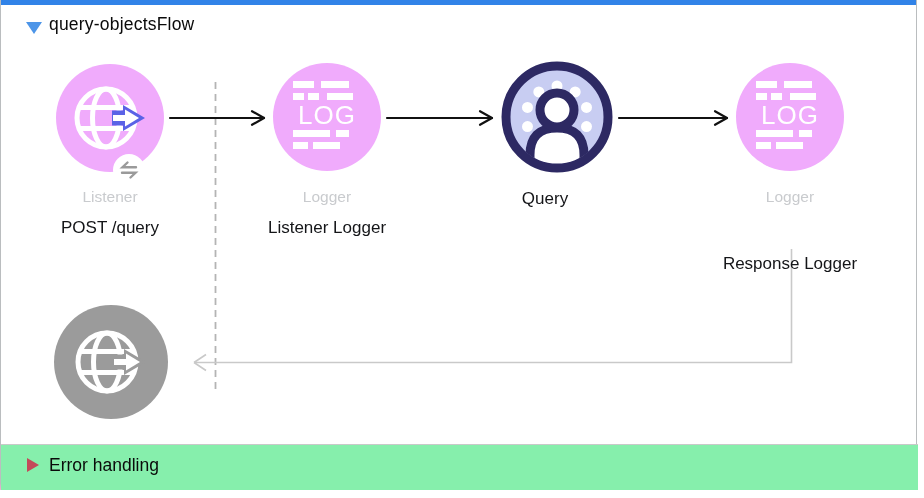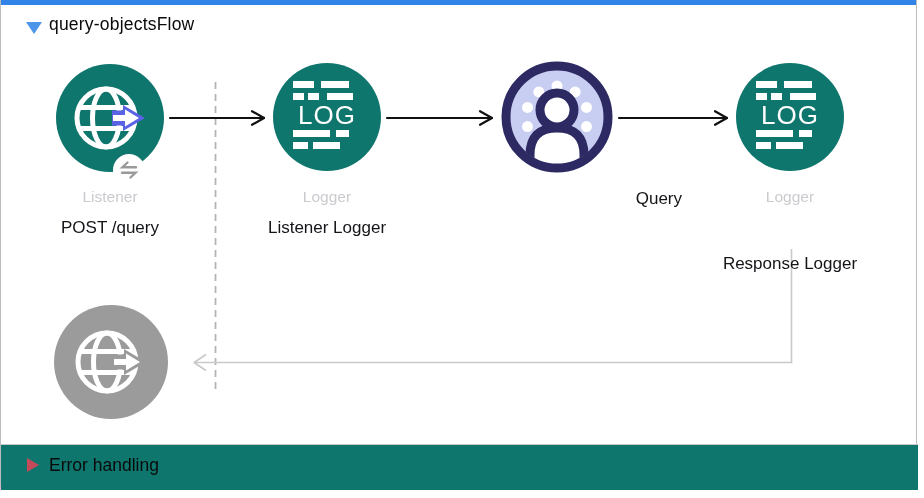--- a/index.html
+++ b/index.html
@@ -6,28 +6,28 @@
   body{width:924px;height:498px;position:relative;font-family:"Liberation Sans",sans-serif;overflow:hidden;}
   .panel{position:absolute;left:0;top:0;width:917px;height:490px;background:#ffffff;
          border-left:1px solid #babdbf;border-right:1px solid #babdbf;border-bottom:7px solid #f9a8d4;box-sizing:border-box;}
   .topbar{position:absolute;left:0;top:0;width:100%;height:5px;background:#3183e8;}
   .flow-header{position:absolute;left:0;top:5px;width:100%;height:40px;}
   .tri-down{position:absolute;left:25px;top:17px;width:0;height:0;
             border-left:8px solid transparent;border-right:8px solid transparent;border-top:12px solid #4d95e8;}
   .flow-title{position:absolute;left:48px;top:9px;font-size:17.5px;color:#0a0a0a;letter-spacing:.2px;}
   .connectors{position:absolute;left:0;top:0;width:924px;height:498px;pointer-events:none;}
   .node-circle{position:absolute;border-radius:50%;}
-  .c-blue{background:#0f766e;width:108px;height:108px;}
+  .c-blue{background:#f0abfc;width:108px;height:108px;}
   .c-gray{background:#9b9b9b;width:114px;height:114px;}
   .node-circle svg{position:absolute;left:0;top:0;}
   .badge{position:absolute;}
   .lbl{position:absolute;width:240px;text-align:center;white-space:nowrap;}
   .lbl-type{font-size:15.5px;color:#c9cbce;}
   .lbl-name{font-size:17px;color:#141518;}
-  .error-bar{position:absolute;left:0;top:444px;width:917px;height:46px;border-top:1px solid #c9c9c9;background:#0f766e;box-sizing:border-box;text-decoration:underline;}
+  .error-bar{position:absolute;left:0;top:444px;width:917px;height:46px;border-top:1px solid #c9c9c9;background:#86efac;box-sizing:border-box;text-decoration:underline;}
   .tri-right{position:absolute;left:26px;top:13px;width:0;height:0;
              border-top:7px solid transparent;border-bottom:7px solid transparent;border-left:12px solid #c44a5a;}
   .error-label{position:absolute;left:48px;top:10px;font-size:17.5px;color:#0a0a0a;}
 </style>
 </head>
 <body>
 
 <div class="panel">
   <div class="topbar"></div>
 
@@ -130,21 +130,21 @@
       <circle cx="18.2" cy="25.1" r="5.5"></circle>
         <circle cx="-18.2" cy="25.1" r="5.5"></circle>
     </g>
     <g clip-path="url(#qclip)">
       <path d="M -27 60 L -27 38 Q -27 11 0 11 Q 27 11 27 38 L 27 60 Z" fill="#fff" stroke="#2d2963" stroke-width="9"></path>
       <circle cx="0" cy="-7" r="17" fill="#fff" stroke="#2d2963" stroke-width="9"></circle>
     </g>
     <circle r="51" fill="none" stroke="#2d2963" stroke-width="9"></circle>
   </svg>
 </div>
-<div class="lbl lbl-name" style="left:442px;top:189px;text-align:right;">Query</div>
+<div class="lbl lbl-name" style="left:425px;top:189px;">Query</div>
 
 <div class="node-circle c-blue" style="left:736px;top:63px;">
   <svg width="108" height="108" viewBox="-54 -54 108 108">
     <g fill="#fff">
       <rect x="-34" y="-36" width="21" height="7"></rect>
         <rect x="-6" y="-36" width="28" height="7"></rect>
       <rect x="-34" y="-24" width="11" height="7"></rect>
         <rect x="-19" y="-24" width="11" height="7"></rect>
         <rect x="0" y="-24" width="26" height="7"></rect>
       <rect x="-34" y="13" width="37" height="7"></rect>

